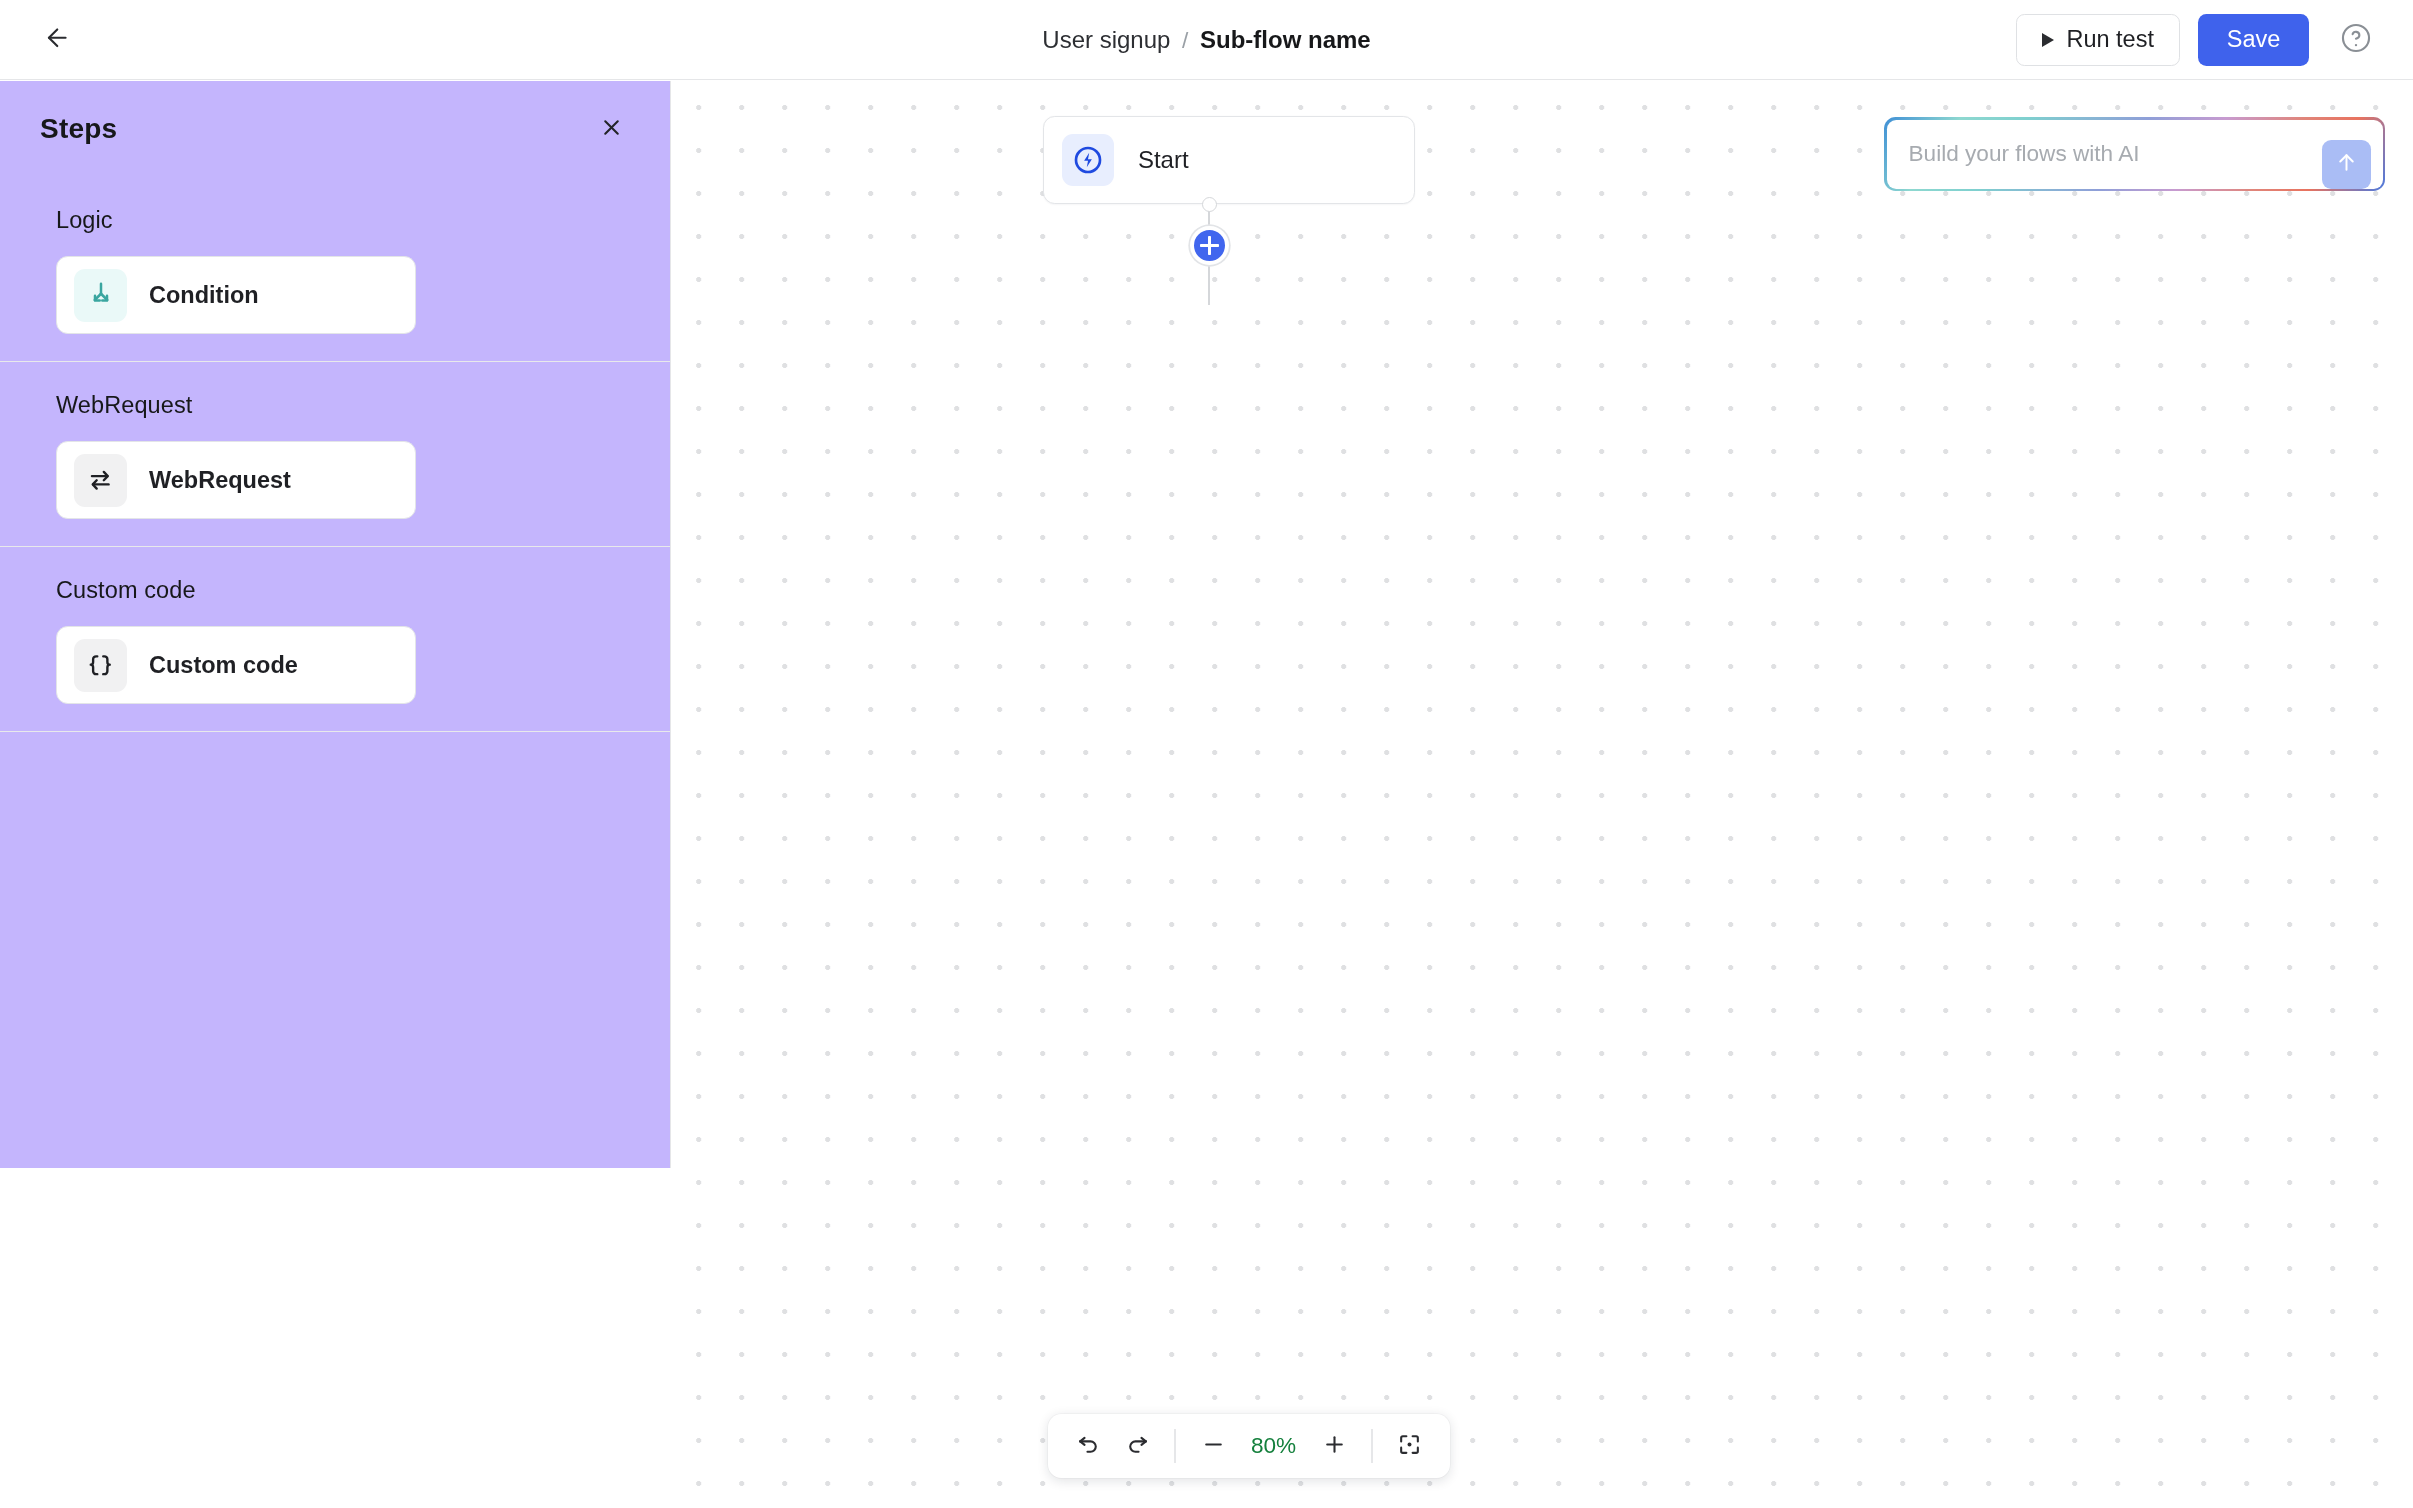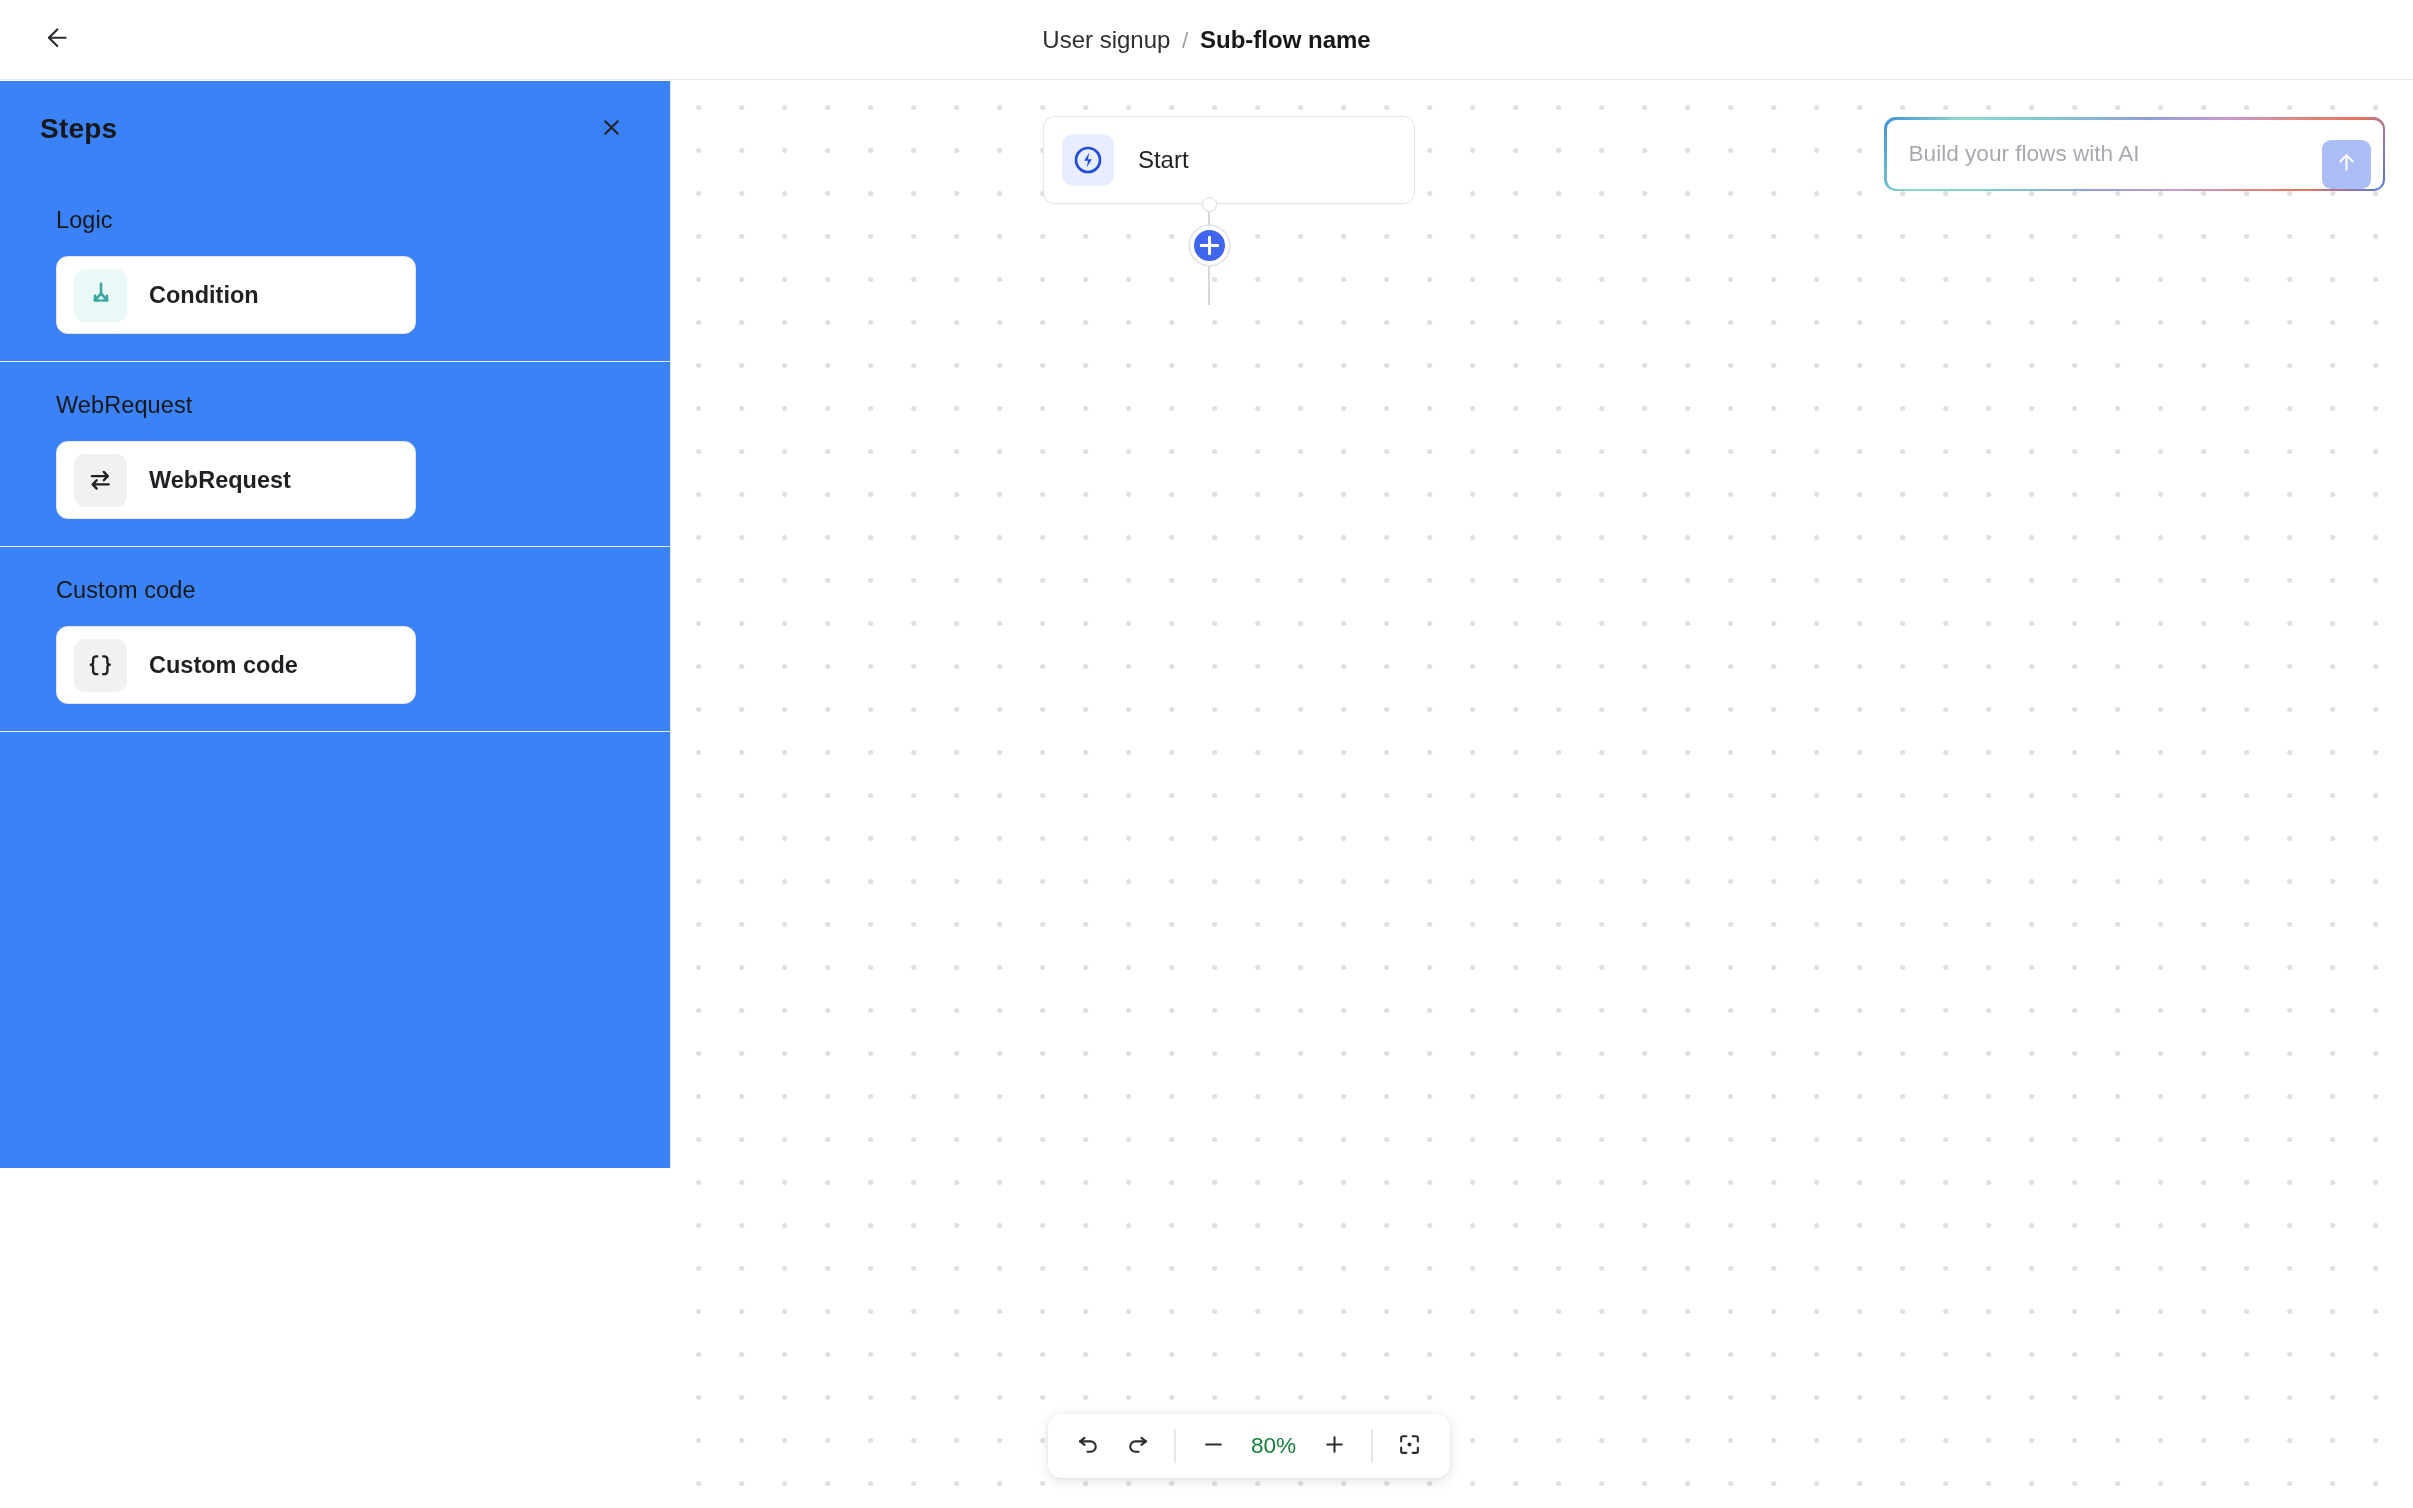--- a/index.html
+++ b/index.html
@@ -125,21 +125,21 @@
     justify-content: center;
     margin-left: 6.7px;
   }
 
   
   .sidebar {
     position: absolute;
     top: 81px; left: 0;
     width: 671px;
     height: 1087px;
-    background: #3b82f6;
+    background: #c4b5fd;
     border-right: 1.7px solid #e5e6e8;
     overflow: hidden;
   }
 
   .sidebar-head {
     height: 96px;
     display: flex;
     align-items: center;
     justify-content: space-between;
     padding: 0 37px 0 40px;
@@ -389,20 +389,38 @@
       </svg>
     </span>
   </button>
 
   <div class="breadcrumb">
     <span class="bc-parent">User signup</span>
     <span class="bc-sep">/</span>
     <span class="bc-current">Sub-flow name</span>
   </div>
 
+  <div class="header-actions">
+    <button class="btn-run">
+      <span class="play-tri"></span>
+      <span>Run test</span>
+    </button>
+
+    <button class="btn-save">Save</button>
+
+    <button class="help-btn">
+      <span>
+        <svg width="34" height="34" viewBox="0 0 24 24" fill="none" stroke="#8a8f95" stroke-width="1.5" stroke-linecap="round" stroke-linejoin="round">
+          <circle cx="12" cy="12" r="9.2"></circle>
+          <path d="M9.6 9.3a2.45 2.45 0 0 1 4.77.8c0 1.63-2.4 2.45-2.4 2.45"></path>
+          <circle cx="12" cy="17" r="0.85" fill="#8a8f95" stroke="none"></circle>
+        </svg>
+      </span>
+    </button>
+  </div>
 </div>
 
 <div class="sidebar">
 
   <div class="sidebar-head">
     <div class="sidebar-title">Steps</div>
     <button class="close-x">
       <span>
         <svg width="25" height="25" viewBox="0 0 24 24" fill="none" stroke="#232427" stroke-width="2" stroke-linecap="round">
           <path d="M6 6l12 12M18 6L6 18"></path>

